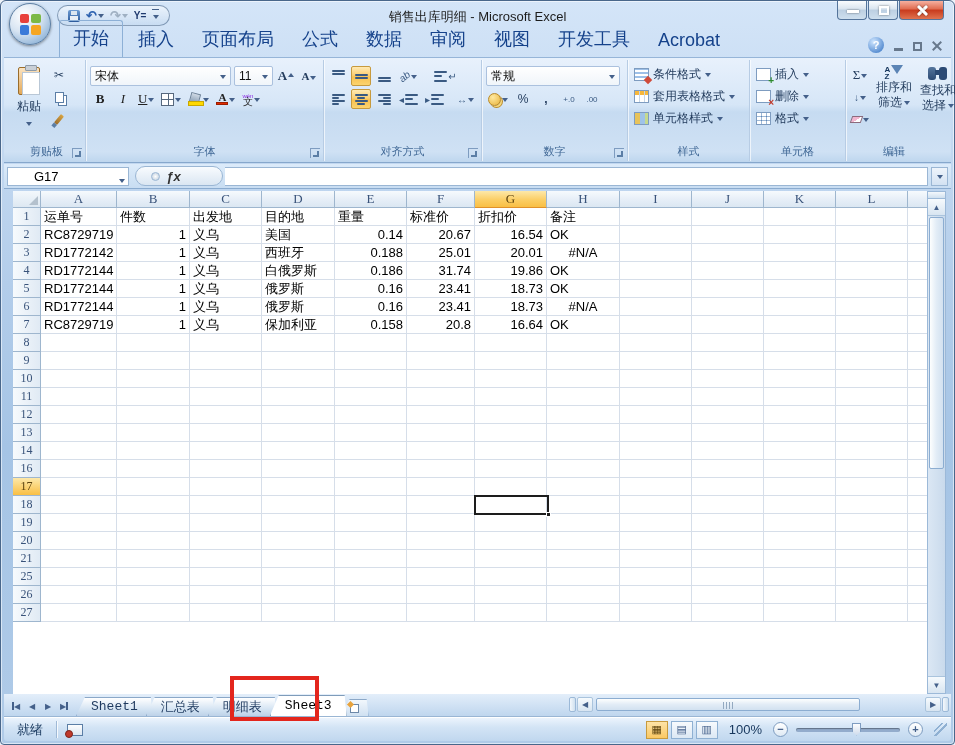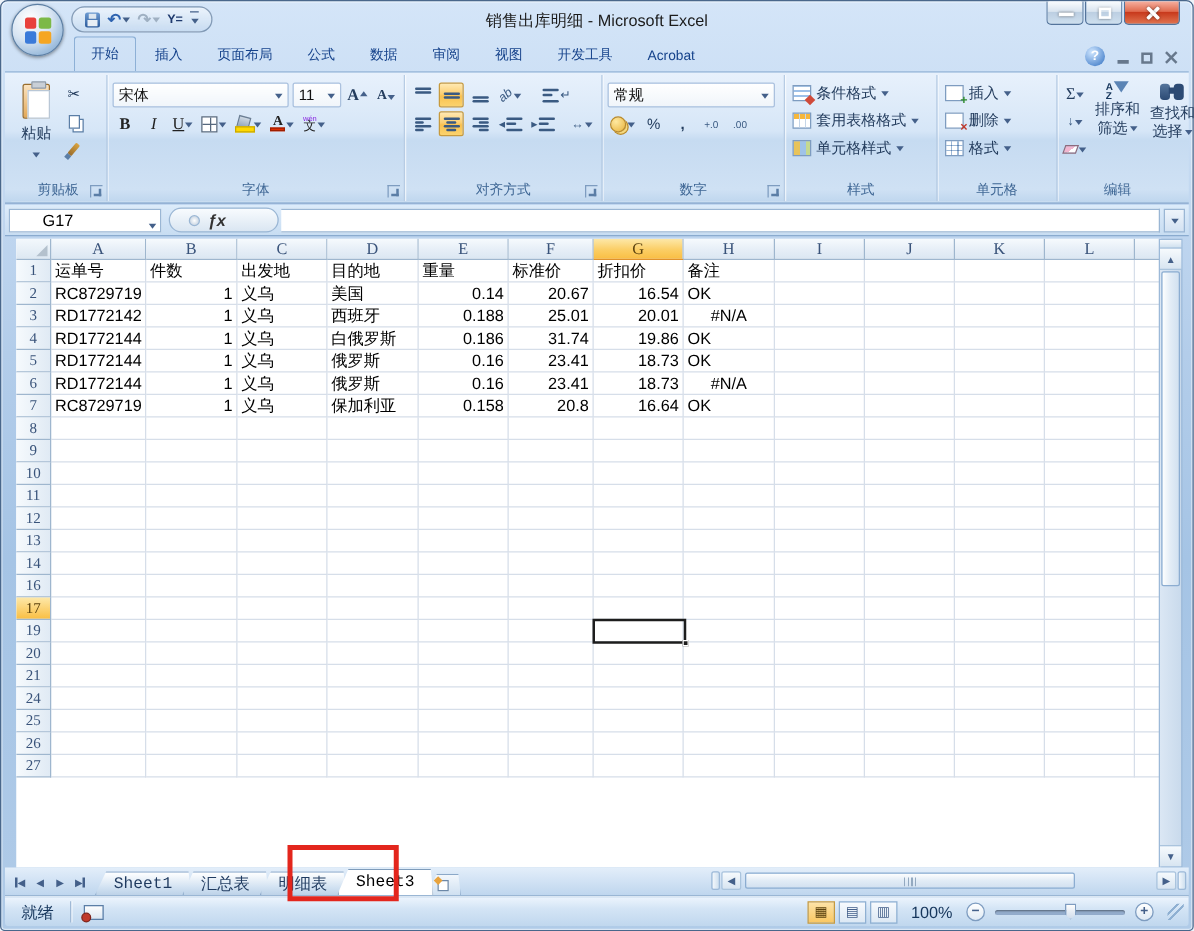--- a/index.html
+++ b/index.html
@@ -33,21 +33,21 @@
  background:linear-gradient(#fafcfe,#d9e4ef 45%,#bccfe2 50%,#cedfee);position:relative;cursor:default}
 .wbtn.close{width:45px;background:linear-gradient(#f6b0a0,#e06b4f 45%,#c83a1d 50%,#e0734f)}
 .glyph-min{position:absolute;left:9px;top:9px;width:12px;height:3px;background:#fff;box-shadow:0 0 2px rgba(0,0,0,.6)}
 .glyph-rest{position:absolute;left:10px;top:5px;width:10px;height:9px;border:2px solid #fff;box-shadow:0 0 2px rgba(0,0,0,.5)}
 .glyph-x{position:absolute;left:16px;top:4px;width:12px;height:11px}
 .glyph-x:before,.glyph-x:after{content:"";position:absolute;left:5px;top:-1px;width:3px;height:13px;background:#fff;border-radius:1px;box-shadow:0 0 2px rgba(0,0,0,.5)}
 .glyph-x:before{transform:rotate(45deg)}.glyph-x:after{transform:rotate(-45deg)}
 
 .tabrow{position:absolute;top:28px;left:0;right:0;height:28px}
 .ribbon-tabs{position:absolute;left:58px;bottom:0;display:flex;gap:2px;align-items:flex-end}
-.rtab{padding:6px 13px 6px;font-size:11px;color:#15428b;white-space:nowrap}
+.rtab{padding:6px 13px 6px;font-size:18px;color:#15428b;white-space:nowrap}
 .rtab.active{background:linear-gradient(#fdfeff,#ecf3fb 40%,#dcea f7 60%,#d7e6f5);border:1px solid #8db0d6;border-bottom:none;
  border-radius:3px 3px 0 0;padding:5px 13px 7px}
 .tabrow-right{position:absolute;right:12px;top:8px;display:flex;gap:10px;align-items:center}
 .help-ic{width:16px;height:16px;border-radius:50%;background:radial-gradient(circle at 35% 30%,#cfe6ff,#2f6fc1);
  color:#fff;font:bold 11px/16px "Liberation Sans",sans-serif;text-align:center}
 .mini-min{width:9px;height:3px;background:#67788c;margin-top:8px}
 .mini-rest{width:9px;height:9px;border:2px solid #67788c;margin-top:2px}
 .mini-x{position:relative;width:10px;height:10px;margin-top:2px}
 .mini-x:before,.mini-x:after{content:"";position:absolute;left:4px;top:-1px;width:2px;height:12px;background:#67788c}
 .mini-x:before{transform:rotate(45deg)}.mini-x:after{transform:rotate(-45deg)}
@@ -826,20 +826,36 @@
         <div class="cell" style="width: 68px;"></div>
         <div class="cell" style="width: 72px;"></div>
         <div class="cell" style="width: 73px;"></div>
         <div class="cell" style="width: 72px;"></div>
         <div class="cell" style="width: 72px;"></div>
         <div class="cell" style="width: 72px;"></div>
         <div class="cell" style="width: 72px;"></div>
         <div class="cell fill"></div>
       </div>
       <div class="grow">
+        <div class="rhead">18</div>
+        <div class="cell" style="width: 76px;"></div>
+        <div class="cell" style="width: 73px;"></div>
+        <div class="cell" style="width: 72px;"></div>
+        <div class="cell" style="width: 73px;"></div>
+        <div class="cell" style="width: 72px;"></div>
+        <div class="cell" style="width: 68px;"></div>
+        <div class="cell" style="width: 72px;"></div>
+        <div class="cell" style="width: 73px;"></div>
+        <div class="cell" style="width: 72px;"></div>
+        <div class="cell" style="width: 72px;"></div>
+        <div class="cell" style="width: 72px;"></div>
+        <div class="cell" style="width: 72px;"></div>
+        <div class="cell fill"></div>
+      </div>
+      <div class="grow">
         <div class="rhead">19</div>
         <div class="cell" style="width: 76px;"></div>
         <div class="cell" style="width: 73px;"></div>
         <div class="cell" style="width: 72px;"></div>
         <div class="cell" style="width: 73px;"></div>
         <div class="cell" style="width: 72px;"></div>
         <div class="cell" style="width: 68px;"></div>
         <div class="cell" style="width: 72px;"></div>
         <div class="cell" style="width: 73px;"></div>
         <div class="cell" style="width: 72px;"></div>
@@ -859,36 +875,20 @@
         <div class="cell" style="width: 72px;"></div>
         <div class="cell" style="width: 73px;"></div>
         <div class="cell" style="width: 72px;"></div>
         <div class="cell" style="width: 72px;"></div>
         <div class="cell" style="width: 72px;"></div>
         <div class="cell" style="width: 72px;"></div>
         <div class="cell fill"></div>
       </div>
       <div class="grow">
         <div class="rhead">21</div>
-        <div class="cell" style="width: 76px;"></div>
-        <div class="cell" style="width: 73px;"></div>
-        <div class="cell" style="width: 72px;"></div>
-        <div class="cell" style="width: 73px;"></div>
-        <div class="cell" style="width: 72px;"></div>
-        <div class="cell" style="width: 68px;"></div>
-        <div class="cell" style="width: 72px;"></div>
-        <div class="cell" style="width: 73px;"></div>
-        <div class="cell" style="width: 72px;"></div>
-        <div class="cell" style="width: 72px;"></div>
-        <div class="cell" style="width: 72px;"></div>
-        <div class="cell" style="width: 72px;"></div>
-        <div class="cell fill"></div>
-      </div>
-      <div class="grow">
-        <div class="rhead">24</div>
         <div class="cell" style="width: 76px;"></div>
         <div class="cell" style="width: 73px;"></div>
         <div class="cell" style="width: 72px;"></div>
         <div class="cell" style="width: 73px;"></div>
         <div class="cell" style="width: 72px;"></div>
         <div class="cell" style="width: 68px;"></div>
         <div class="cell" style="width: 72px;"></div>
         <div class="cell" style="width: 73px;"></div>
         <div class="cell" style="width: 72px;"></div>
         <div class="cell" style="width: 72px;"></div>

